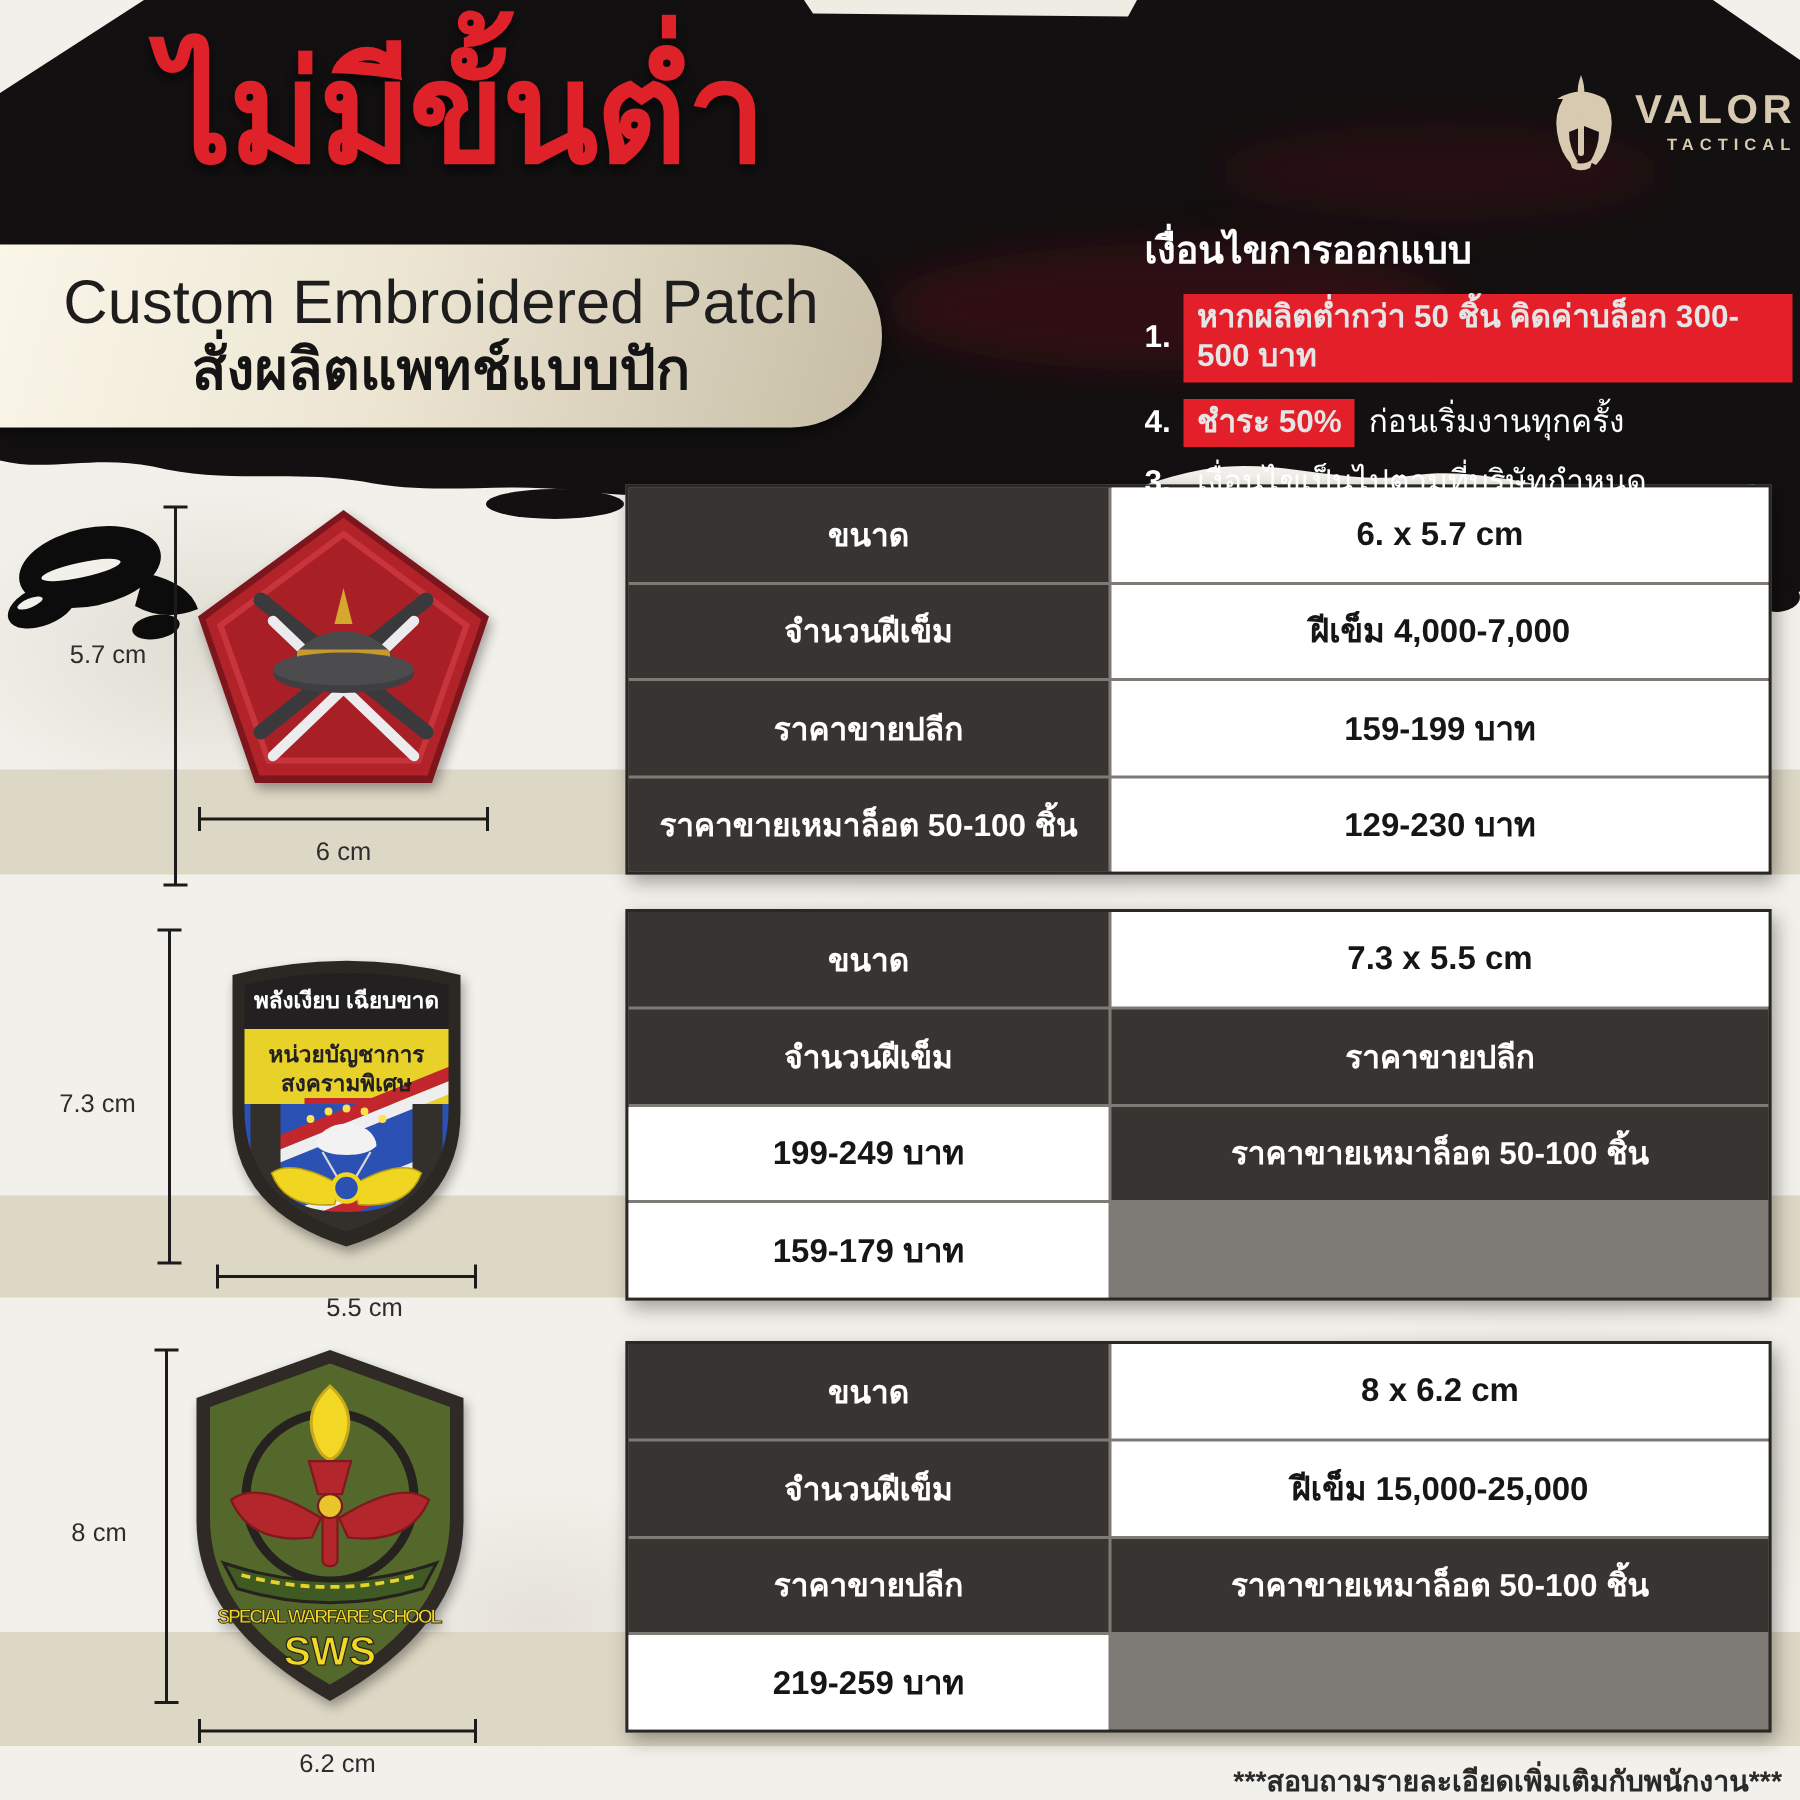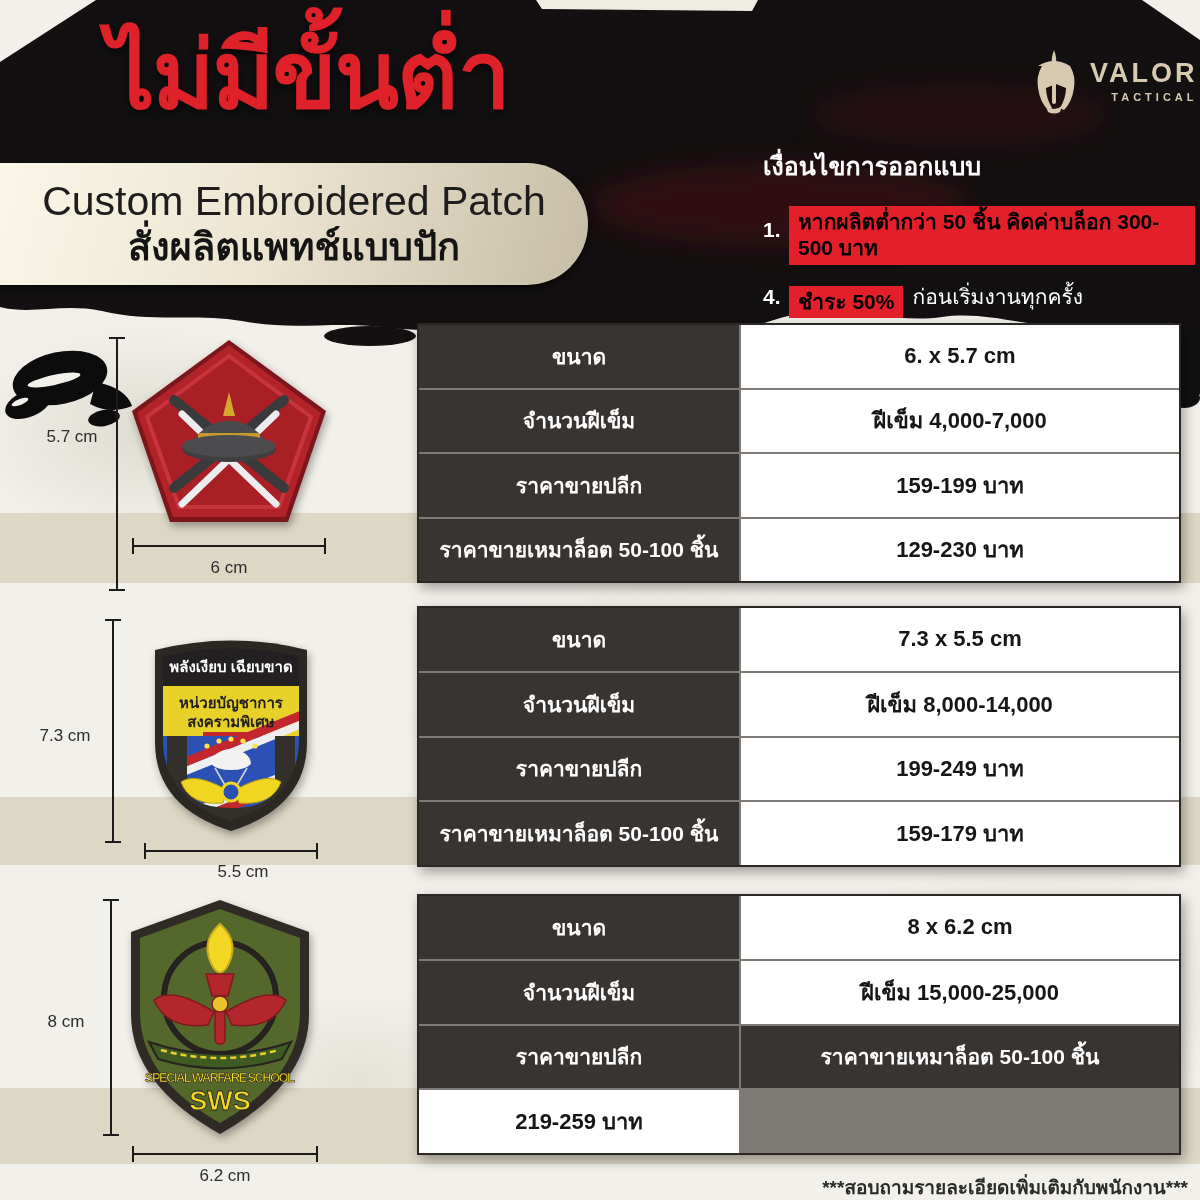--- a/index.html
+++ b/index.html
@@ -37,21 +37,21 @@
   #brand{left:1028px; top:48px; z-index:4; display:flex; align-items:center; gap:10px;}
   #brand-text{display:flex; flex-direction:column; align-items:flex-end;}
   #brand-name{font-size:27px; font-weight:bold; letter-spacing:3px; color:#d7cab1; line-height:1;}
   #brand-sub{font-size:11px; font-weight:bold; letter-spacing:4px; color:#d7cab1; margin-top:4px;}
 
   
   #conditions{left:763px; top:146px; width:432px; z-index:4; color:#fff;}
   #conditions-heading{font-size:25px; font-weight:bold; margin-bottom:10px;}
   .cond-row{display:flex; align-items:center; margin-bottom:11px; font-size:21px; line-height:1.25;}
   .cond-num{width:26px; flex:0 0 auto; font-weight:bold;}
-  .cond-hl{background:#e3202a; color:#000000; font-weight:bold; padding:3px 9px;margin-top:10px;}
+  .cond-hl{background:#e3202a; color:#e5e5e5; font-weight:bold; padding:3px 9px;}
   .cond-hl:empty{display:none;}
   .cond-rest{margin-left:9px;}
   .cond-rest:empty{display:none;}
 
   
   .band{left:0; width:1200px; background:#ddd7c5; z-index:1;}
 
   
   .ptable{
     width:760px; z-index:3;
@@ -144,20 +144,21 @@
 
     </div>
     <div class="cond-row">
       <span class="cond-num">4.</span>
       <span class="cond-hl">ชำระ 50%</span>
       <span class="cond-rest">ก่อนเริ่มงานทุกครั้ง</span>
     </div>
     <div class="cond-row">
       <span class="cond-num">3.</span>
 
+      <span class="cond-rest">เงื่อนไขเป็นไปตามที่บริษัทกำหนด</span>
     </div>
   </div>
 
   <div class="abs band" style="top:513px;height:70px;"></div>
   <div class="abs band" style="top:797px;height:68px;"></div>
   <div class="abs band" style="top:1088px;height:76px;"></div>
 
   <svg class="abs" style="left:0;top:330px;z-index:2;" width="150" height="110" viewBox="0 0 150 110">
     <g fill="#0c0c0c">
       <ellipse cx="60" cy="48" rx="48" ry="26" transform="rotate(-12 60 48)"></ellipse>
@@ -249,21 +250,20 @@
 
   <div class="abs vdim" style="left:112px;top:620px;height:222px;"></div>
   <div class="abs dimlabel" style="left:30px;top:726px;width:70px;">7.3 cm</div>
   <div class="abs hdim" style="left:145px;top:850px;width:172px;"></div>
   <div class="abs dimlabel" style="left:157px;top:862px;width:172px;">5.5 cm</div>
 
   <div class="abs ptable" style="left:417px;top:606px;height:257px;">
     <div class="lcell">ขนาด</div>
     <div class="vcell">7.3 x 5.5 cm</div>
     <div class="lcell">จำนวนฝีเข็ม</div>
-    <div class="vcell">ฝีเข็ม 8,000-14,000</div>
     <div class="lcell">ราคาขายปลีก</div>
     <div class="vcell">199-249 บาท</div>
     <div class="lcell">ราคาขายเหมาล็อต 50-100 ชิ้น</div>
     <div class="vcell">159-179 บาท</div>
   </div>
 
   <svg class="abs patch" style="left:121px;top:896px;" width="198" height="244" viewBox="0 0 198 244">
     <path d="M99,4 L188,36 L188,118 Q188,188 99,238 Q10,188 10,118 L10,36 Z" fill="#2f2a26"></path>
     <path d="M99,13 L179,42 L179,116 Q179,182 99,227 Q19,182 19,116 L19,42 Z" fill="#55682c"></path>
     <circle cx="99" cy="102" r="56" fill="none" stroke="#26221f" stroke-width="6"></circle>

